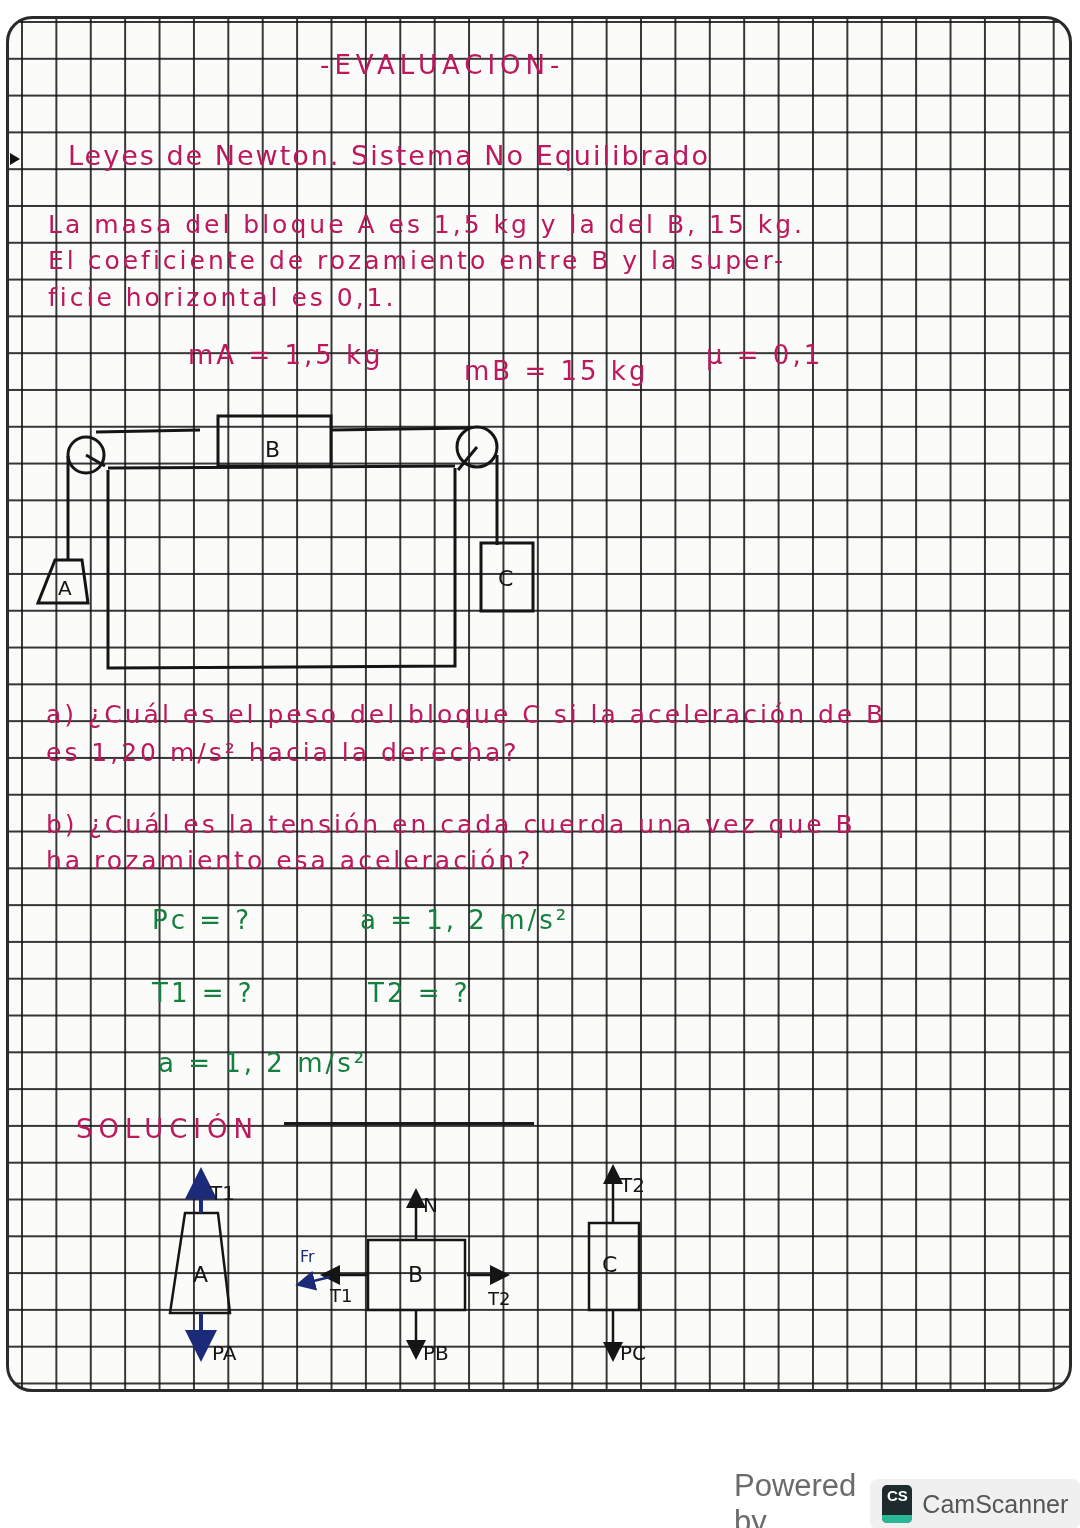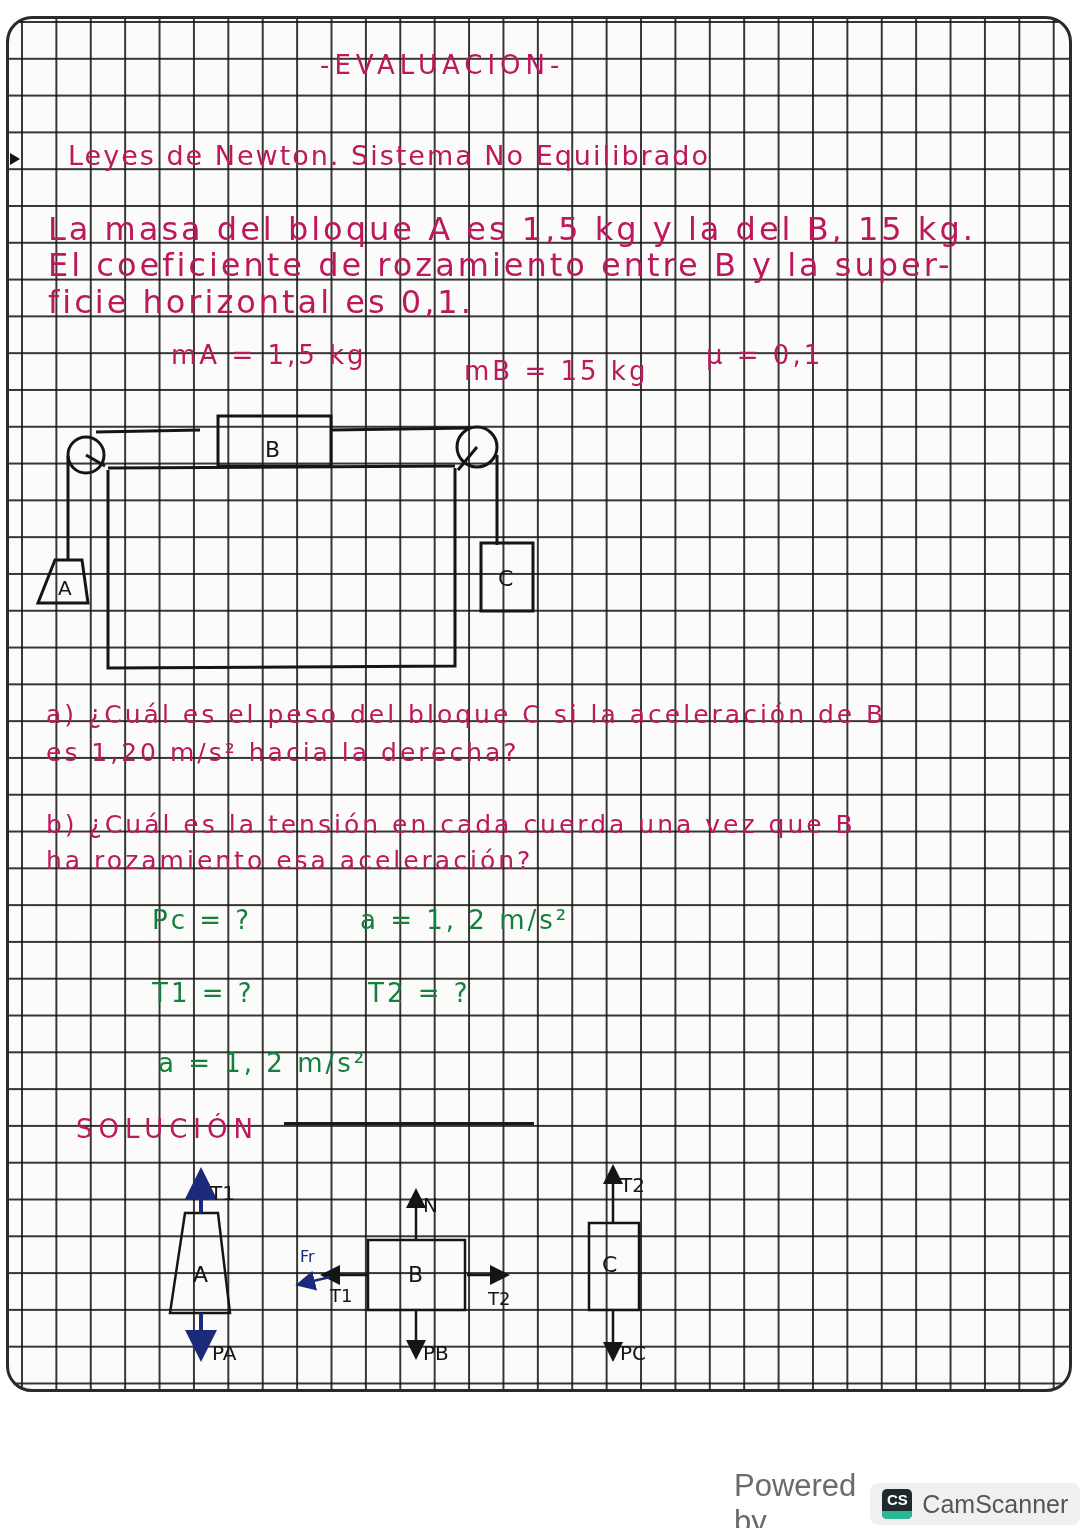--- a/index.html
+++ b/index.html
@@ -10,52 +10,52 @@
            background-color:#fbfbfa;
            background-image:
              linear-gradient(to right, rgba(20,20,20,0.85) 2px, transparent 2px),
              linear-gradient(to bottom, rgba(20,20,20,0.85) 2px, transparent 2px);
            background-size:34.4px 36.8px;
            background-position:12px 2px; }
   .hand { position:absolute; font-family:"DejaVu Sans", sans-serif; color:#be185d;
           letter-spacing:2px; white-space:nowrap; }
   .title { left:320px; top:50px; font-size:26px; letter-spacing:5px; }
   .subtitle { left:40px; top:140px; font-size:27px; letter-spacing:2px;margin-left:28px; }
-  .p1 { left:48px; font-size:32px; letter-spacing:3px; }
+  .p1 { left:48px; font-size:25px; letter-spacing:3px; }
   .given { font-size:26px; letter-spacing:3px; }
   .blue { color:#15803d; }
   .q { left:46px; font-size:25px; letter-spacing:3px;text-align:center; }
   .sol { left:48px; top:1114px; font-size:26px; letter-spacing:6px;margin-left:28px; }
   .sol-line { position:absolute; left:284px; top:1122px; width:250px; height:3px; background:#1a1a1a; }
   .bullet { position:absolute; left:10px; top:153px; width:0; height:0;
             border-left:10px solid #111; border-top:6px solid transparent; border-bottom:6px solid transparent; }
   svg { position:absolute; left:0; top:0; }
   .footer { position:absolute; left:734px; top:1468px; display:flex; align-items:center; gap:14px; }
   .powered { font-family:"Liberation Sans", sans-serif; font-size:31px; color:#6b6b6b; }
   .cs-badge { display:flex; align-items:center; gap:10px; background:#f0f0f0; border-radius:8px; padding:6px 12px; }
-  .cs-logo { width:30px; height:30px; border-radius:5px; background:#1d2a2e; position:relative; overflow:hidden;
+  .cs-logo { width:30px; height:38px; border-radius:5px; background:#1d2a2e; position:relative; overflow:hidden;
              color:#fff; font-family:"Liberation Sans", sans-serif; font-weight:bold; font-size:15px;
              display:flex; align-items:flex-start; justify-content:center; padding-top:2px; box-sizing:border-box; }
   .cs-logo::after { content:""; position:absolute; left:0; bottom:0; width:100%; height:8px; background:#29b896; }
   .cs-name { font-family:"Liberation Sans", sans-serif; font-size:25px; color:#555; }
 </style>
 </head>
 <body>
 
 <div class="paper"></div>
 
 <div class="hand title">-EVALUACION-</div>
 <div class="bullet"></div>
 <div class="hand subtitle">Leyes de Newton. Sistema No Equilibrado</div>
 
 <div class="hand p1" style="top:210px">La masa del bloque A es 1,5 kg y la del B, 15 kg.</div>
 <div class="hand p1" style="top:246px">El coeficiente de rozamiento entre B y la super-</div>
 <div class="hand p1" style="top:283px">ficie horizontal es 0,1.</div>
 
-<div class="hand given" style="left:171px;top:340px">mA = 1,5 kg</div>
+<div class="hand given" style="left:188px;top:340px">mA = 1,5 kg</div>
 <div class="hand given" style="left:464px;top:356px">mB = 15 kg</div>
 <div class="hand given" style="left:706px;top:340px">μ = 0,1</div>
 
 <svg width="1080" height="1528">
   <g stroke="#151515" stroke-width="3" fill="none">
 
     <polyline points="108,470 108,668 455,666 455,468"></polyline>
     <line x1="108" y1="468" x2="455" y2="466"></line>
 
     <rect x="218" y="416" width="113" height="50"></rect>

